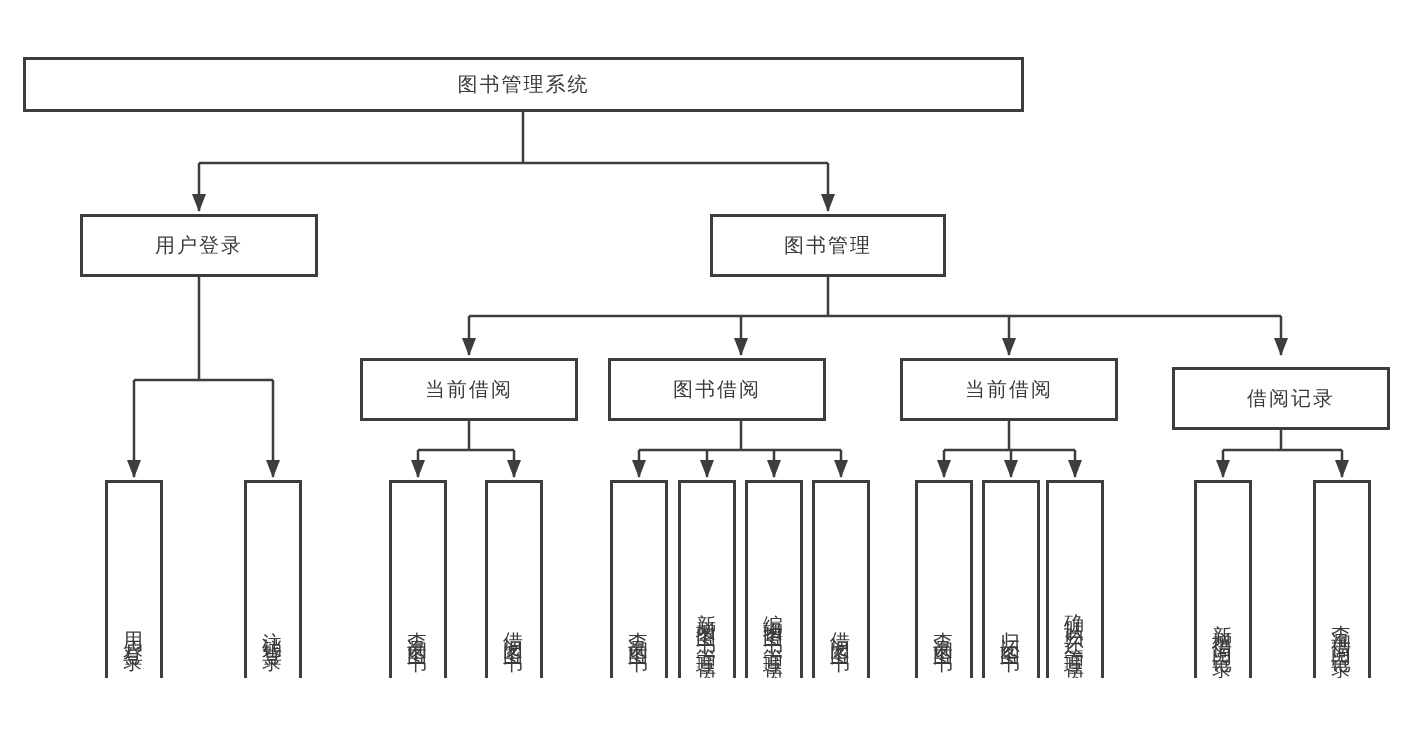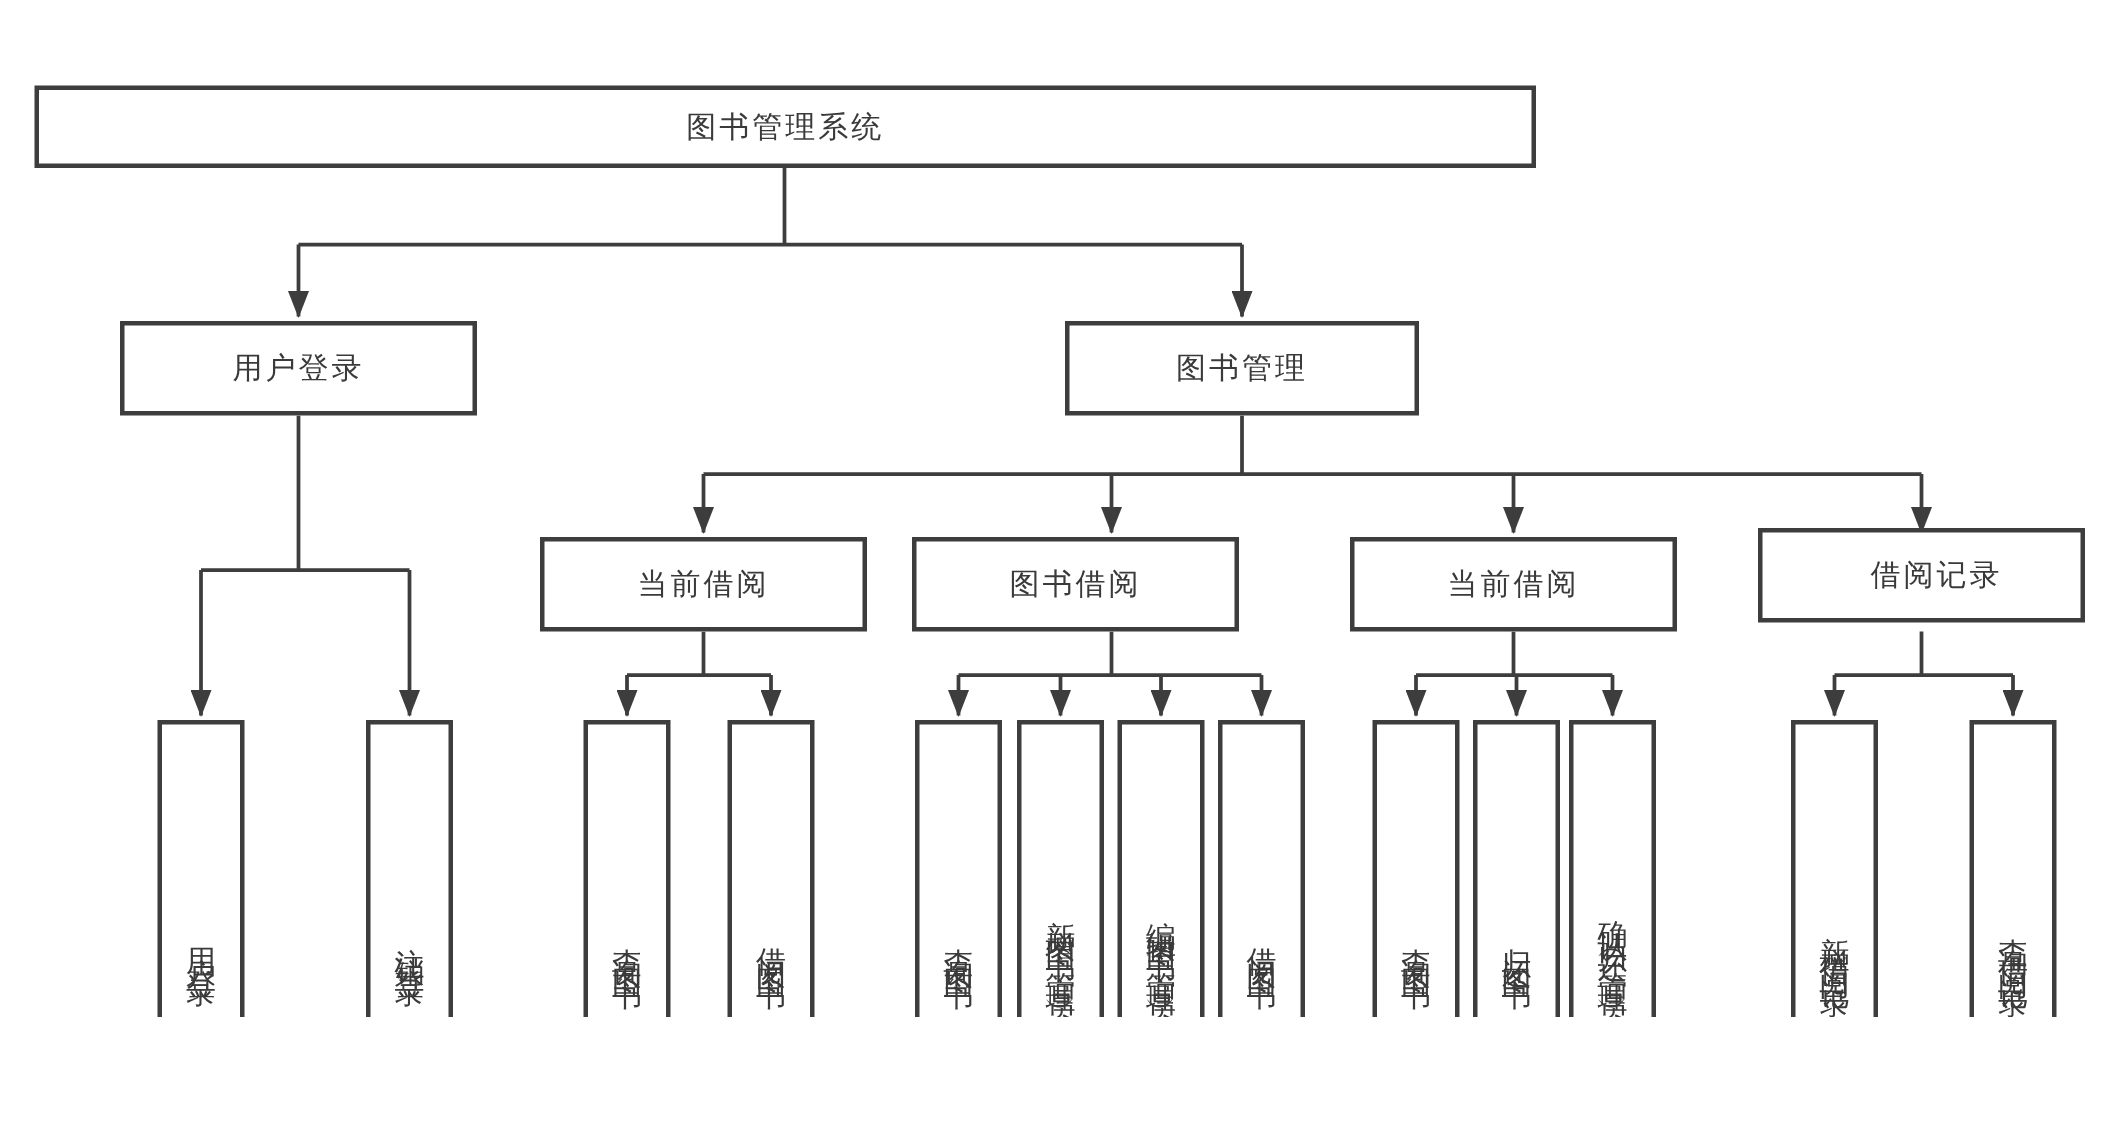--- a/index.html
+++ b/index.html
@@ -43,21 +43,21 @@
   }
   
   .n-root  { left: 23px;  top: 13px;  width: 1001px; height: 55px; }
   
   .n-l2a   { left: 80px;  top: 170px; width: 238px;  height: 63px; }
   .n-l2b   { left: 710px; top: 170px; width: 236px;  height: 63px; }
   
   .n-l3a   { left: 360px;  top: 314px; width: 218px; height: 63px; }
   .n-l3b   { left: 608px;  top: 314px; width: 218px; height: 63px; }
   .n-l3c   { left: 900px;  top: 314px; width: 218px; height: 63px; }
-  .n-l3d   { left: 1172px; top: 308px; width: 218px; height: 63px; padding-left: 20px; }
+  .n-l3d   { left: 1172px; top: 323px; width: 218px; height: 63px; padding-left: 20px; }
   
   .leaf { top: 436px; height: 299px; width: 58px; }
   .n-f01 { left: 105px; }
   .n-f02 { left: 244px; }
   .n-f03 { left: 389px; }
   .n-f04 { left: 485px; }
   .n-f05 { left: 610px; }
   .n-f06 { left: 678px; }
   .n-f07 { left: 745px; }
   .n-f08 { left: 812px; }

